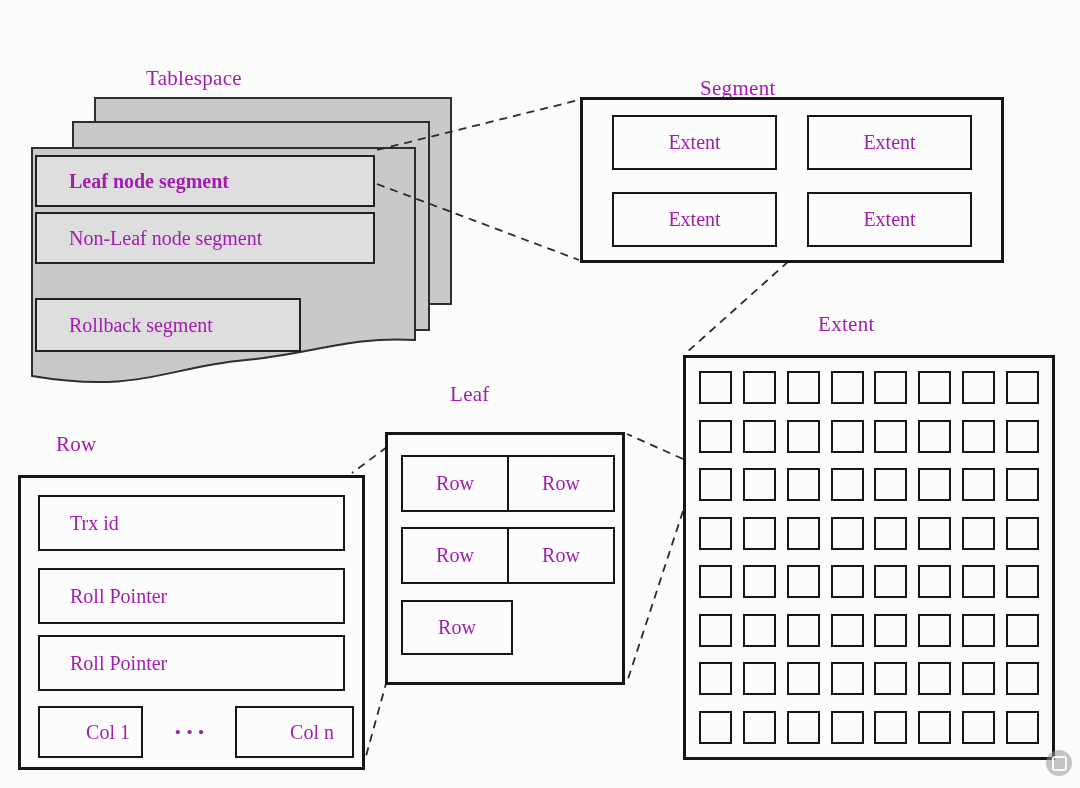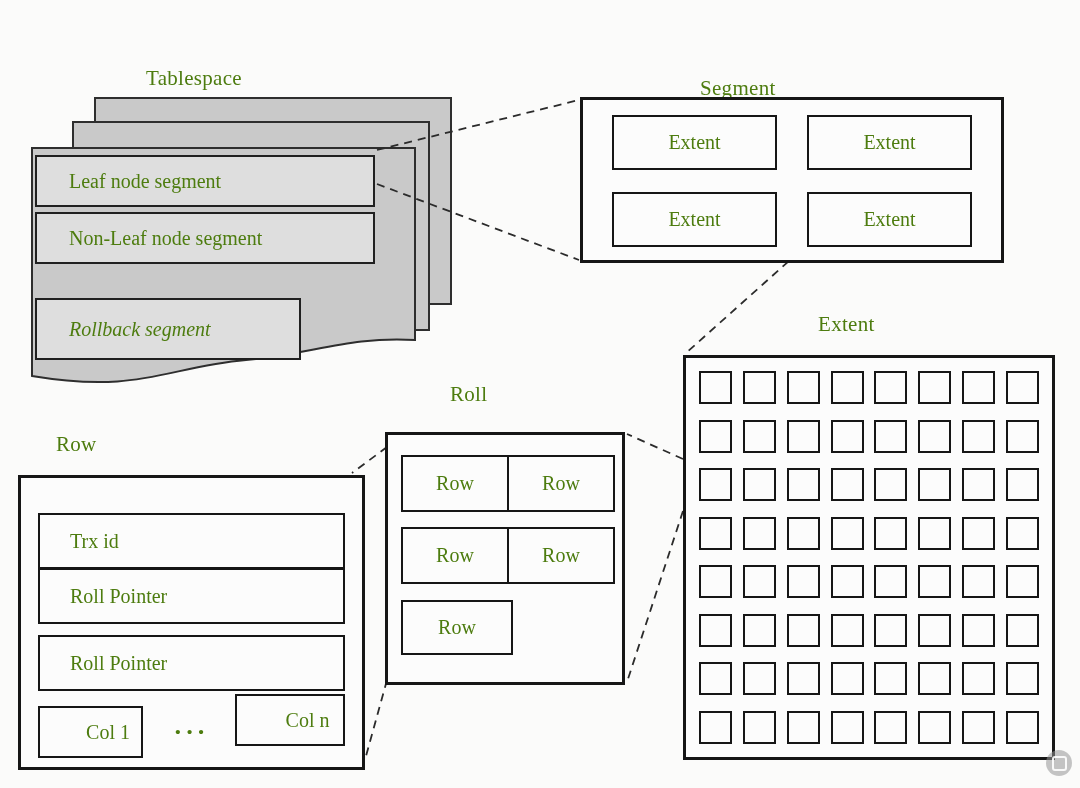--- a/index.html
+++ b/index.html
@@ -1,18 +1,18 @@
 <!DOCTYPE html>
 <html><head>
 <meta charset="utf-8">
 <style>
   html,body{margin:0;padding:0;background:#e9e9e9;}
   .canvas{
     position:relative;width:1080px;height:788px;background:#fbfbfa;overflow:hidden;
-    font-family:"Liberation Serif","DejaVu Serif",serif;color:#4d7c0f;
+    font-family:"Liberation Serif","DejaVu Serif",serif;color:#a21caf;
   }
   .overlay{position:absolute;left:0;top:0;}
   .dlabel{position:absolute;font-size:21px;letter-spacing:.3px;}
   
   .ts-seg{
     position:absolute;border:2px solid #202020;background:#dedede;
     display:flex;align-items:center;padding-left:32px;font-size:20px;box-sizing:border-box;
   }
   
   .box{position:absolute;border:3px solid #161616;background:#fcfcfc;box-sizing:border-box;}
@@ -77,26 +77,26 @@
       <line x1="683" y1="459" x2="627" y2="434"></line>
       <line x1="683" y1="511" x2="627" y2="682"></line>
       <line x1="387" y1="447" x2="352" y2="473"></line>
       <line x1="387" y1="680" x2="366" y2="756"></line>
     </g>
   </svg>
 
   <div class="dlabel" style="left:146px;top:66px;">Tablespace</div>
   <div class="dlabel" style="left:700px;top:66px;margin-top:10px;">Segment</div>
   <div class="dlabel" style="left:818px;top:312px;">Extent</div>
-  <div class="dlabel" style="left:450px;top:382px;">Roll</div>
+  <div class="dlabel" style="left:450px;top:382px;">Leaf</div>
   <div class="dlabel" style="left:56px;top:432px;">Row</div>
 
-  <div class="ts-seg" style="left: 35px; top: 155px; width: 340px; height: 52px; background: rgb(222, 222, 222);">Leaf node segment</div>
+  <div class="ts-seg" style="left: 35px; top: 155px; width: 340px; height: 52px; background: rgb(222, 222, 222); font-weight: bold;">Leaf node segment</div>
   <div class="ts-seg" style="left: 35px; top: 212px; width: 340px; height: 52px; background: rgb(222, 222, 222);">Non-Leaf node segment</div>
-  <div class="ts-seg" style="left: 35px; top: 298px; width: 266px; height: 62px; background: rgb(222, 222, 222); font-style: italic;">Rollback segment</div>
+  <div class="ts-seg" style="left: 35px; top: 298px; width: 266px; height: 54px; background: rgb(222, 222, 222);">Rollback segment</div>
 
   <div class="box" style="left:580px;top:97px;width:424px;height:166px;">
     <div class="segment-grid">
       <div class="seg-cell">Extent</div>
       <div class="seg-cell">Extent</div>
       <div class="seg-cell">Extent</div>
       <div class="seg-cell">Extent</div>
     </div>
   </div>
 
@@ -175,25 +175,25 @@
       <div class="pcell pcell2">Row</div>
     </div>
     <div class="page-pair" style="left:13px;top:92px;">
       <div class="pcell">Row</div>
       <div class="pcell pcell2">Row</div>
     </div>
     <div class="page-single" style="left:13px;top:165px;">Row</div>
   </div>
 
   <div class="box" style="left:18px;top:475px;width:347px;height:295px;">
-    <div class="field" style="top:35px;">Trx id</div>
+    <div class="field" style="top:17px;">Trx id</div>
     <div class="field" style="top:90px;">Roll Pointer</div>
     <div class="field" style="top:157px;">Roll Pointer</div>
     <div class="colbox" style="left:17px;top:228px;width:105px;">Col 1</div>
     <div class="coldots" style="left:134px;top:228px;width:72px;">···</div>
-    <div class="colbox" style="left:214px;top:216px;width:110px;">Col n</div>
+    <div class="colbox" style="left:214px;top:228px;width:119px;">Col n</div>
   </div>
 
   <div class="watermark">
     <div class="wm-inner"></div>
   </div>
 
 </div>
 
 </body></html>

